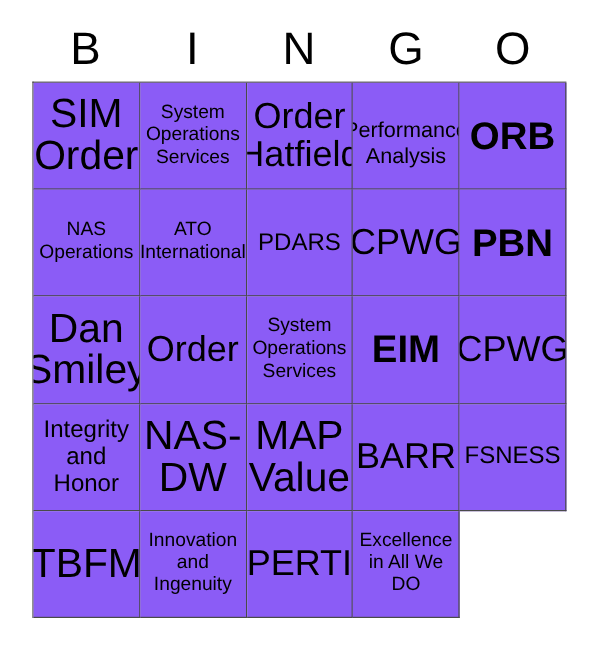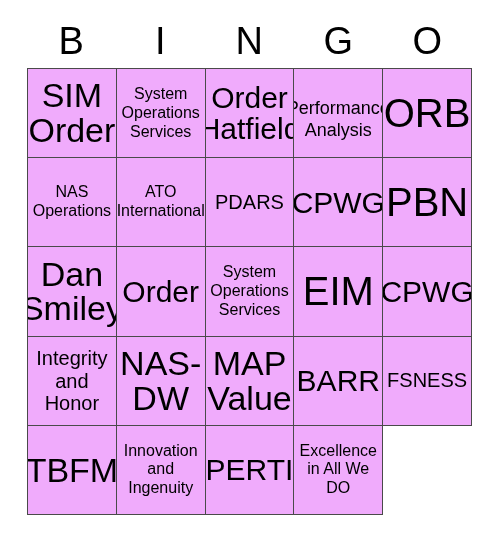--- a/index.html
+++ b/index.html
@@ -59,33 +59,33 @@
     box-sizing: border-box;
   }
   .cell {
     border-right: 1px solid #4a4a4a;
     border-bottom: 1px solid #4a4a4a;
     box-sizing: border-box;
     display: flex;
     align-items: center;
     justify-content: center;
     overflow: hidden;
-    background: #f0abfc;
+    background: #8b5cf6;
   }
   .cell-text {
     display: block;
     text-align: center;
     line-height: 1.02;
     padding: 0 1px;
     white-space: pre-line;
     font-weight: 400;
   }
 
   
-  .fs-xxl .cell-text { font-size: 40px; line-height: 1.0; }
+  .fs-xxl .cell-text { font-size: 32px; line-height: 1.0; font-weight: bold; }
   .fs-xl  .cell-text { font-size: 34px; line-height: 1.02; }
   .fs-lg  .cell-text { font-size: 30px; line-height: 1.04; }
   .fs-md  .cell-text { font-size: 20px; line-height: 1.06; }
   .fs-sm  .cell-text { font-size: 20px; line-height: 1.12; }
   .fs-xs  .cell-text { font-size: 16px; line-height: 1.18; }
   .fs-xxs .cell-text { font-size: 18px; line-height: 1.2; margin-top: 13px; }
 </style>
 </head>
 <body>
 

